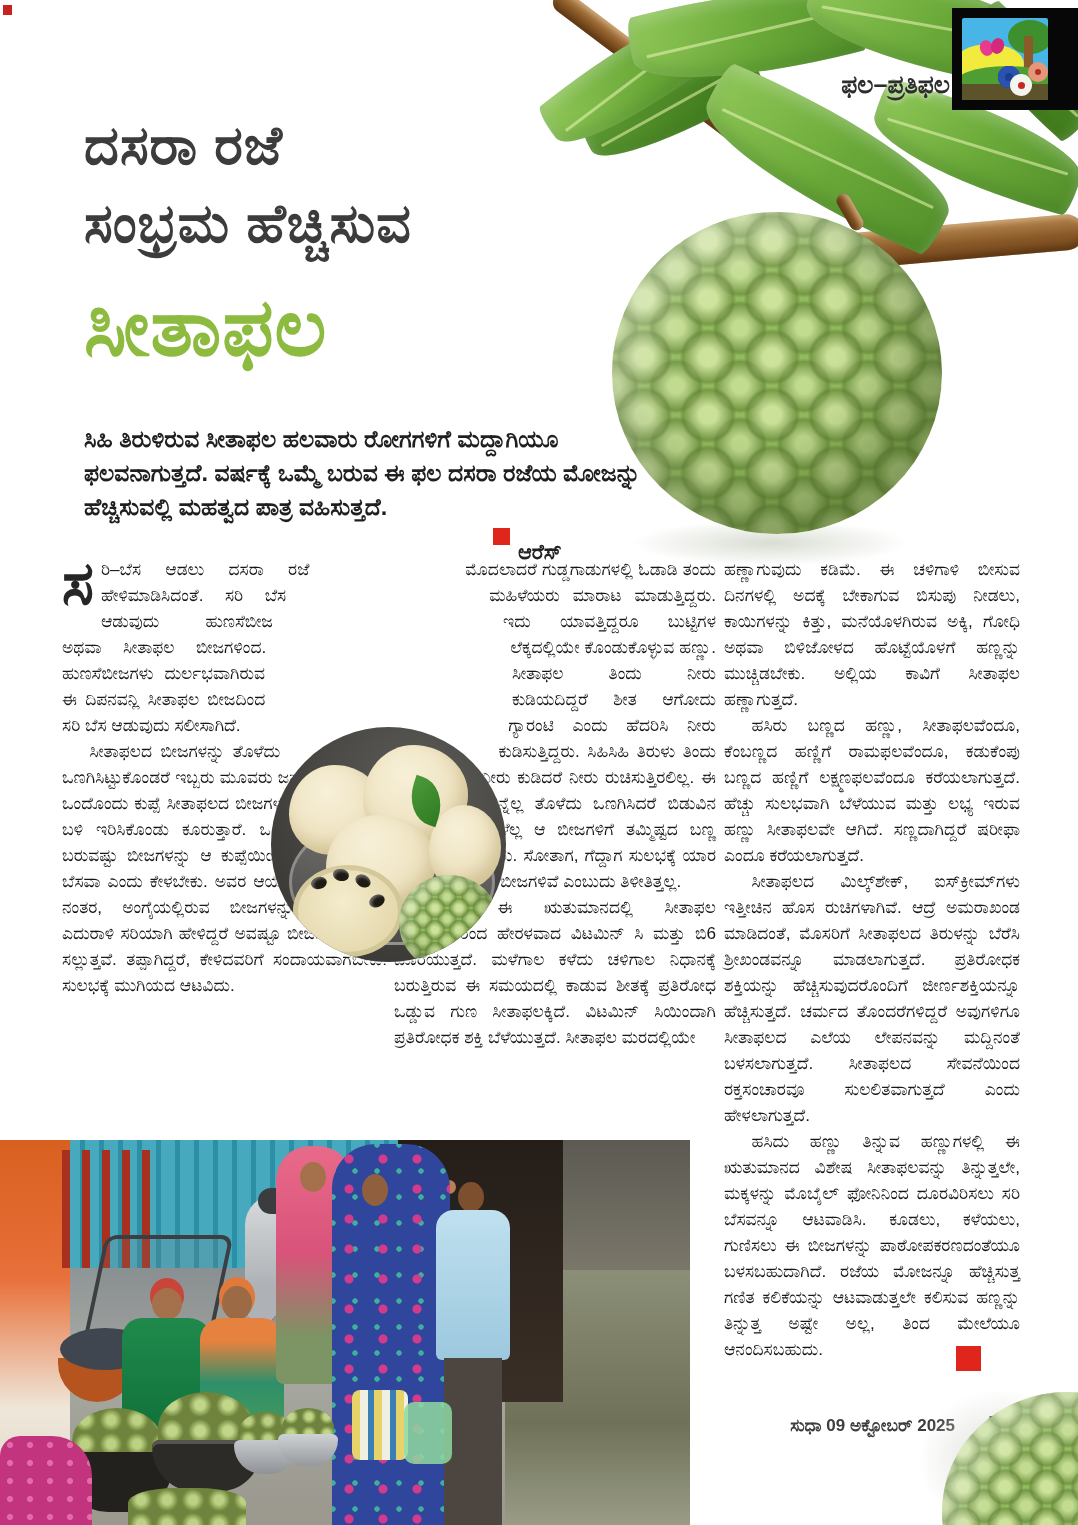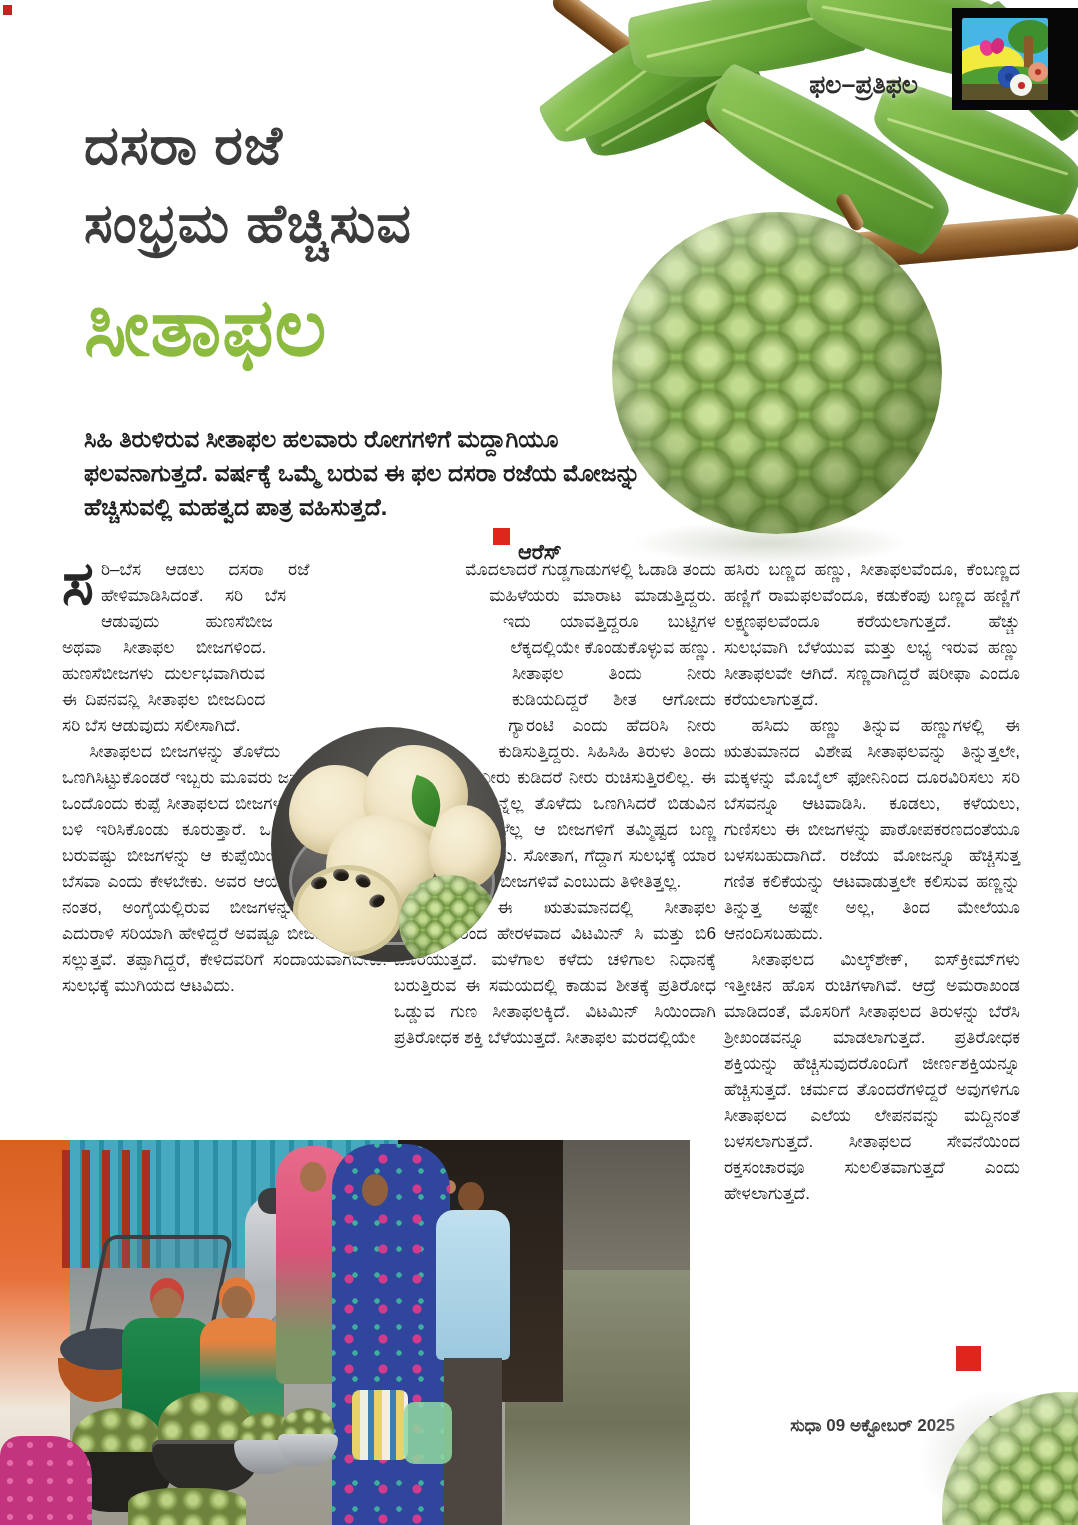--- a/index.html
+++ b/index.html
@@ -83,21 +83,21 @@
   .photo{
     position:absolute;left:0;top:1140px;width:690px;height:385px;overflow:hidden;
     background:linear-gradient(#6f7d80 0%, #8a9294 30%, #a7a9a3 55%, #9b988d 100%);
   }
   .photo div{position:absolute;}
   
   .footer-date{position:absolute;left:700px;top:1416px;width:255px;text-align:right;
     font-size:17px;font-weight:700;color:#3d3d3d;}
   .footer-page{position:absolute;left:988px;top:1411px;font-size:21px;font-weight:700;color:#1f1f1f;}
   
-  .badge-label{position:absolute;left:728px;top:70px;width:190px;text-align:right;
+  .badge-label{position:absolute;left:760px;top:70px;width:190px;text-align:right;
     font-size:25px;font-weight:700;color:#2d2d2d;text-shadow:0 0 6px rgba(255,255,255,.9);}
   .badge-strip{position:absolute;left:952px;top:8px;width:126px;height:102px;background:#070707;}
   .badge-icon{position:absolute;left:10px;top:10px;width:86px;height:82px;overflow:hidden;border-radius:2px;background:#47b5e5;}
   .badge-icon div{position:absolute;}
 </style>
 </head>
 <body>
 
 <div class="abs redsq" style="left:3px;top:5px;width:9px;height:10px;background:#c4231f;"></div>
 
@@ -157,23 +157,24 @@
   <p><span>ಸೀತಾಫಲದ ಬೀಜಗಳನ್ನು ತೊಳೆದು ಒಣಗಿಸಿಟ್ಟುಕೊಂಡರೆ ಇಬ್ಬರು ಮೂವರು ಜನ ಒಂದೊಂದು ಕುಪ್ಪೆ ಸೀತಾಫಲದ ಬೀಜಗಳನ್ನು ತಮ್ಮ ಬಳಿ ಇರಿಸಿಕೊಂಡು ಕೂರುತ್ತಾರೆ. ಒಂದು ಮುಷ್ಟಿಯೊಳಗೆ ಬರುವಷ್ಟು ಬೀಜಗಳನ್ನು ಆ ಕುಪ್ಪೆಯಿಂದ ತೆಗೆದು ಸರಿಯಾ, ಬೆಸವಾ ಎಂದು ಕೇಳಬೇಕು. ಅವರ ಆಯ್ಕೆಯ ಉತ್ತರ ಕೇಳಿದ ನಂತರ, ಅಂಗೈಯಲ್ಲಿರುವ ಬೀಜಗಳನ್ನು ಎಣಿಸುವುದು. ಎದುರಾಳಿ ಸರಿಯಾಗಿ ಹೇಳಿದ್ದರೆ ಅವಷ್ಟೂ ಬೀಜಗಳು ಅವರಿಗೆ ಸಲ್ಲುತ್ತವೆ. ತಪ್ಪಾಗಿದ್ದರೆ, ಕೇಳಿದವರಿಗೆ ಸಂದಾಯವಾಗಬೇಕು. ಸುಲಭಕ್ಕೆ ಮುಗಿಯದ ಆಟವಿದು.</span></p>
 </div>
 
 <div class="col" style="left:394px;width:322px;height:574px;">
   <div class="spacer-l"></div>
   <p><span>ಮೊದಲಾದರೆ ಗುಡ್ಡಗಾಡುಗಳಲ್ಲಿ ಓಡಾಡಿ ತಂದು ಮಹಿಳೆಯರು ಮಾರಾಟ ಮಾಡುತ್ತಿದ್ದರು. ಇದು ಯಾವತ್ತಿದ್ದರೂ ಬುಟ್ಟಿಗಳ ಲೆಕ್ಕದಲ್ಲಿಯೇ ಕೊಂಡುಕೊಳ್ಳುವ ಹಣ್ಣು. ಸೀತಾಫಲ ತಿಂದು ನೀರು ಕುಡಿಯದಿದ್ದರೆ ಶೀತ ಆಗೋದು ಗ್ಯಾರಂಟಿ ಎಂದು ಹೆದರಿಸಿ ನೀರು ಕುಡಿಸುತ್ತಿದ್ದರು. ಸಿಹಿಸಿಹಿ ತಿರುಳು ತಿಂದು ನೀರು ಕುಡಿದರೆ ನೀರು ರುಚಿಸುತ್ತಿರಲಿಲ್ಲ. ಈ ಬೀಜಗಳನ್ನೆಲ್ಲ ತೊಳೆದು ಒಣಗಿಸಿದರೆ ಬಿಡುವಿನ ಸಮಯದಲ್ಲಿ ಮಕ್ಕಳೆಲ್ಲ ಆ ಬೀಜಗಳಿಗೆ ತಮ್ಮಿಷ್ಟದ ಬಣ್ಣ ಹಚ್ಚುತ್ತ ಕೂರುತ್ತಿದ್ದರು. ಸೋತಾಗ, ಗೆದ್ದಾಗ ಸುಲಭಕ್ಕೆ ಯಾರ ಬಳಿ, ಯಾರ ಲೆಕ್ಕದ ಬೀಜಗಳಿವೆ ಎಂಬುದು ತಿಳೀತಿತ್ತಲ್ಲ.</span></p>
   <p><span>ಇಷ್ಟಕ್ಕೂ ಈ ಋತುಮಾನದಲ್ಲಿ ಸೀತಾಫಲ ಸೇವಿಸುವುದರಿಂದ ಹೇರಳವಾದ ವಿಟಮಿನ್ ಸಿ ಮತ್ತು ಬಿ6 ದೊರೆಯುತ್ತದೆ. ಮಳೆಗಾಲ ಕಳೆದು ಚಳಿಗಾಲ ನಿಧಾನಕ್ಕೆ ಬರುತ್ತಿರುವ ಈ ಸಮಯದಲ್ಲಿ ಕಾಡುವ ಶೀತಕ್ಕೆ ಪ್ರತಿರೋಧ ಒಡ್ಡುವ ಗುಣ ಸೀತಾಫಲಕ್ಕಿದೆ. ವಿಟಮಿನ್ ಸಿಯಿಂದಾಗಿ ಪ್ರತಿರೋಧಕ ಶಕ್ತಿ ಬೆಳೆಯುತ್ತದೆ. ಸೀತಾಫಲ ಮರದಲ್ಲಿಯೇ</span></p>
 </div>
 
 <div class="col" style="left:724px;width:296px;height:810px;">
+  <p><span>ಹಣ್ಣಾಗುವುದು ಕಡಿಮೆ. ಈ ಚಳಿಗಾಳಿ ಬೀಸುವ ದಿನಗಳಲ್ಲಿ ಅದಕ್ಕೆ ಬೇಕಾಗುವ ಬಿಸುಪು ನೀಡಲು, ಕಾಯಿಗಳನ್ನು ಕಿತ್ತು, ಮನೆಯೊಳಗಿರುವ ಅಕ್ಕಿ, ಗೋಧಿ ಅಥವಾ ಬಿಳಿಜೋಳದ ಹೊಟ್ಟೆಯೊಳಗೆ ಹಣ್ಣನ್ನು ಮುಚ್ಚಿಡಬೇಕು. ಅಲ್ಲಿಯ ಕಾವಿಗೆ ಸೀತಾಫಲ ಹಣ್ಣಾಗುತ್ತದೆ.</span></p>
   <p><span>ಹಸಿರು ಬಣ್ಣದ ಹಣ್ಣು, ಸೀತಾಫಲವೆಂದೂ, ಕೆಂಬಣ್ಣದ ಹಣ್ಣಿಗೆ ರಾಮಫಲವೆಂದೂ, ಕಡುಕೆಂಪು ಬಣ್ಣದ ಹಣ್ಣಿಗೆ ಲಕ್ಷ್ಮಣಫಲವೆಂದೂ ಕರೆಯಲಾಗುತ್ತದೆ. ಹೆಚ್ಚು ಸುಲಭವಾಗಿ ಬೆಳೆಯುವ ಮತ್ತು ಲಭ್ಯ ಇರುವ ಹಣ್ಣು ಸೀತಾಫಲವೇ ಆಗಿದೆ. ಸಣ್ಣದಾಗಿದ್ದರೆ ಷರೀಫಾ ಎಂದೂ ಕರೆಯಲಾಗುತ್ತದೆ.</span></p>
+  <p><span>ಸೀತಾಫಲದ ಮಿಲ್ಕ್‌ಶೇಕ್, ಐಸ್‌ಕ್ರೀಮ್‌ಗಳು ಇತ್ತೀಚಿನ ಹೊಸ ರುಚಿಗಳಾಗಿವೆ. ಆದ್ರೆ ಅಮರಾಖಂಡ ಮಾಡಿದಂತೆ, ಮೊಸರಿಗೆ ಸೀತಾಫಲದ ತಿರುಳನ್ನು ಬೆರೆಸಿ ಶ್ರೀಖಂಡವನ್ನೂ ಮಾಡಲಾಗುತ್ತದೆ. ಪ್ರತಿರೋಧಕ ಶಕ್ತಿಯನ್ನು ಹೆಚ್ಚಿಸುವುದರೊಂದಿಗೆ ಜೀರ್ಣಶಕ್ತಿಯನ್ನೂ ಹೆಚ್ಚಿಸುತ್ತದೆ. ಚರ್ಮದ ತೊಂದರೆಗಳಿದ್ದರೆ ಅವುಗಳಿಗೂ ಸೀತಾಫಲದ ಎಲೆಯ ಲೇಪನವನ್ನು ಮದ್ದಿನಂತೆ ಬಳಸಲಾಗುತ್ತದೆ. ಸೀತಾಫಲದ ಸೇವನೆಯಿಂದ ರಕ್ತಸಂಚಾರವೂ ಸುಲಲಿತವಾಗುತ್ತದೆ ಎಂದು ಹೇಳಲಾಗುತ್ತದೆ.</span></p>
   <p><span>ಹಸಿದು ಹಣ್ಣು ತಿನ್ನುವ ಹಣ್ಣುಗಳಲ್ಲಿ ಈ ಋತುಮಾನದ ವಿಶೇಷ ಸೀತಾಫಲವನ್ನು ತಿನ್ನುತ್ತಲೇ, ಮಕ್ಕಳನ್ನು ಮೊಬೈಲ್ ಫೋನಿನಿಂದ ದೂರವಿರಿಸಲು ಸರಿ ಬೆಸವನ್ನೂ ಆಟವಾಡಿಸಿ. ಕೂಡಲು, ಕಳೆಯಲು, ಗುಣಿಸಲು ಈ ಬೀಜಗಳನ್ನು ಪಾಠೋಪಕರಣದಂತೆಯೂ ಬಳಸಬಹುದಾಗಿದೆ. ರಜೆಯ ಮೋಜನ್ನೂ ಹೆಚ್ಚಿಸುತ್ತ ಗಣಿತ ಕಲಿಕೆಯನ್ನು ಆಟವಾಡುತ್ತಲೇ ಕಲಿಸುವ ಹಣ್ಣನ್ನು ತಿನ್ನುತ್ತ ಅಷ್ಟೇ ಅಲ್ಲ, ತಿಂದ ಮೇಲೆಯೂ ಆನಂದಿಸಬಹುದು.</span></p>
-  <p><span>ಸೀತಾಫಲದ ಮಿಲ್ಕ್‌ಶೇಕ್, ಐಸ್‌ಕ್ರೀಮ್‌ಗಳು ಇತ್ತೀಚಿನ ಹೊಸ ರುಚಿಗಳಾಗಿವೆ. ಆದ್ರೆ ಅಮರಾಖಂಡ ಮಾಡಿದಂತೆ, ಮೊಸರಿಗೆ ಸೀತಾಫಲದ ತಿರುಳನ್ನು ಬೆರೆಸಿ ಶ್ರೀಖಂಡವನ್ನೂ ಮಾಡಲಾಗುತ್ತದೆ. ಪ್ರತಿರೋಧಕ ಶಕ್ತಿಯನ್ನು ಹೆಚ್ಚಿಸುವುದರೊಂದಿಗೆ ಜೀರ್ಣಶಕ್ತಿಯನ್ನೂ ಹೆಚ್ಚಿಸುತ್ತದೆ. ಚರ್ಮದ ತೊಂದರೆಗಳಿದ್ದರೆ ಅವುಗಳಿಗೂ ಸೀತಾಫಲದ ಎಲೆಯ ಲೇಪನವನ್ನು ಮದ್ದಿನಂತೆ ಬಳಸಲಾಗುತ್ತದೆ. ಸೀತಾಫಲದ ಸೇವನೆಯಿಂದ ರಕ್ತಸಂಚಾರವೂ ಸುಲಲಿತವಾಗುತ್ತದೆ ಎಂದು ಹೇಳಲಾಗುತ್ತದೆ.</span></p>
 </div>
 
 <div class="icecircle">
   <div class="glass"></div>
   <div class="scoop" style="left:18px;top:38px;width:95px;height:90px;"></div>
   <div class="scoop" style="left:92px;top:18px;width:105px;height:100px;"></div>
   <div class="scoop" style="left:55px;top:88px;width:110px;height:95px;"></div>
   <div class="scoop" style="left:158px;top:78px;width:72px;height:85px;"></div>
   <div class="mint" style="left:138px;top:52px;width:34px;height:44px;transform:rotate(18deg);"></div>
   <div class="halffruit"></div>

